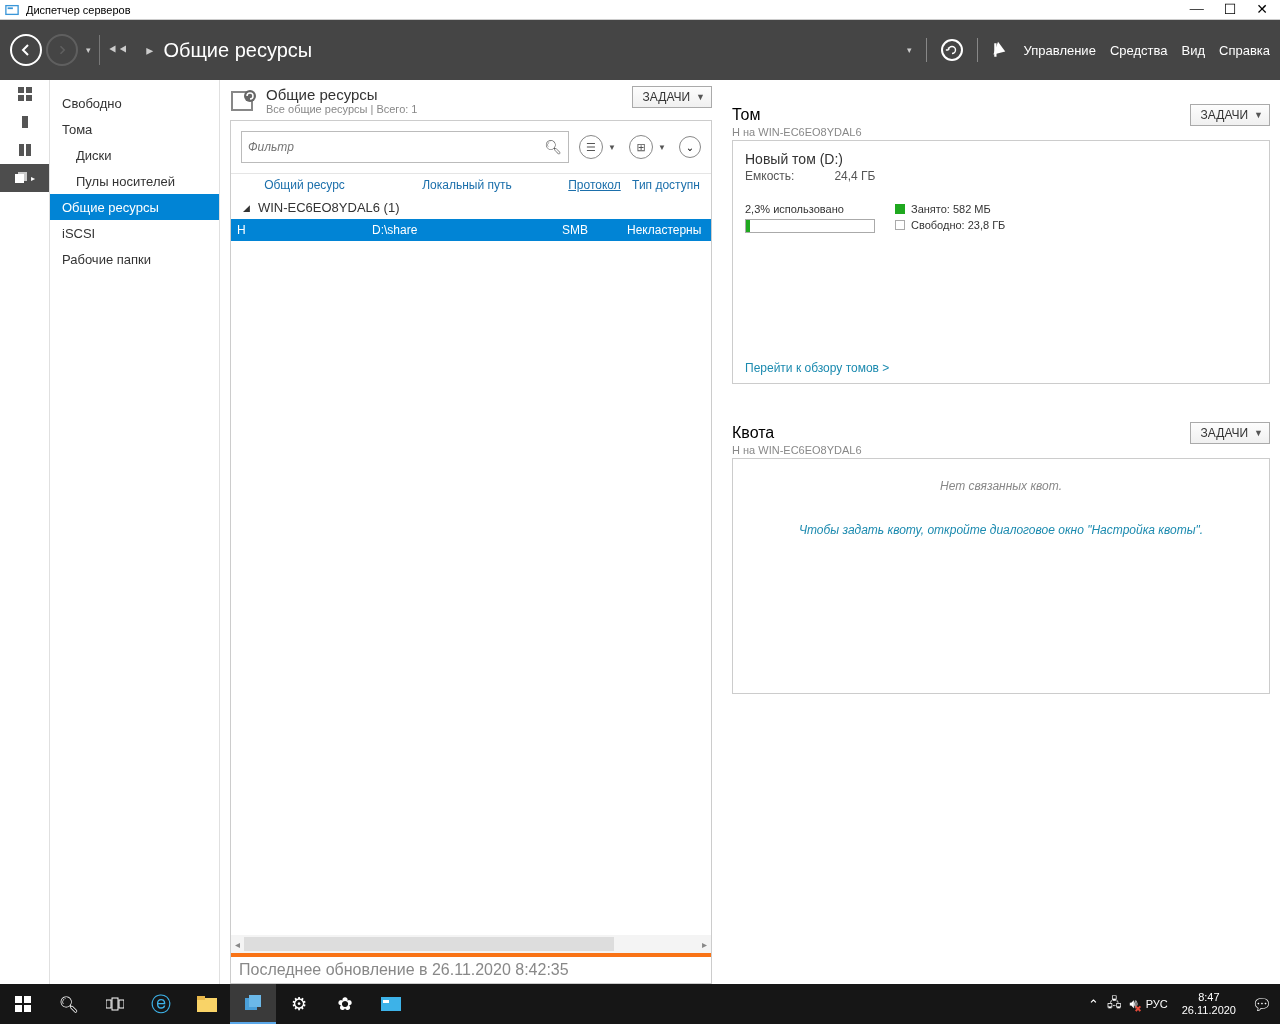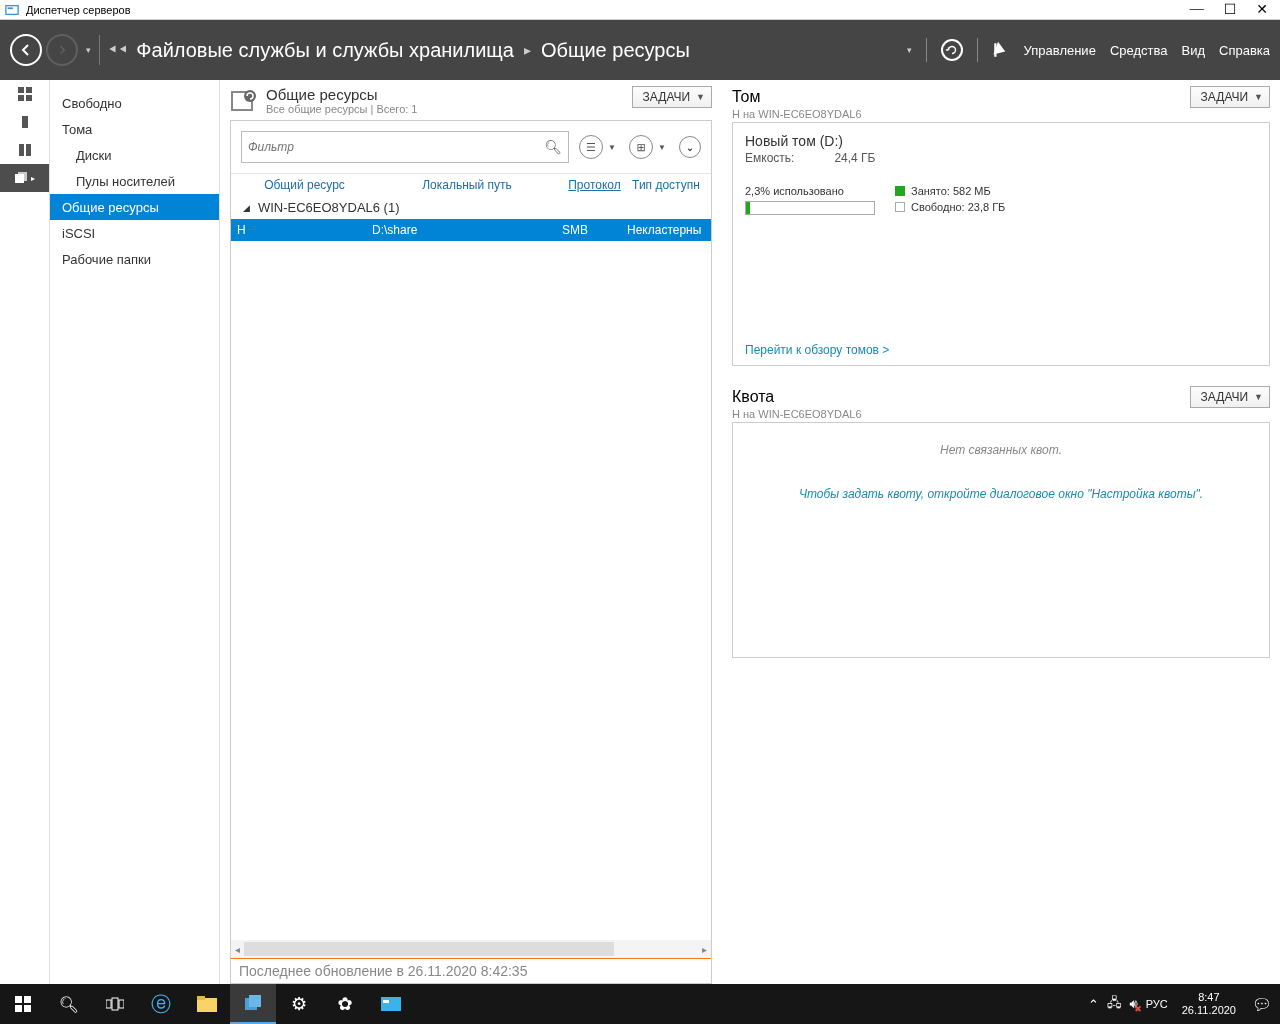--- a/index.html
+++ b/index.html
@@ -77,21 +77,21 @@
 .data-row { display: flex; padding: 4px 6px; font-size: 12px; }
 .data-row.selected { background: #0184d5; color: #fff; }
 .data-row .td { } 
 .td1 { width: 135px; } .td2 { width: 190px; } .td3 { width: 65px; } .td4 { flex: 1; }
 
 
 .bottom-scroll { height: 18px; background: #f4f4f4; display: flex; align-items: center; padding: 0 4px; margin-top: auto; }
 .bottom-scroll .scroll-chev { font-size: 10px; color: #888; }
 .bottom-scroll .thumb { width: 370px; height: 14px; background: #ddd; margin-left: 4px; }
 .bottom-scroll .scroll-chev.right { margin-left: auto; }
-.timestamp-row { padding: 4px 8px; font-size: 14px; color: #888; border-top: 1px solid #f97316; }
+.timestamp-row { padding: 4px 8px; font-size: 16px; color: #888; border-top: 4px solid #f97316; }
 
 
 .vol-panel .panel-box { padding: 10px 12px; height: 244px; position: relative; }
 .vol-name { font-size: 14px; color: #333; margin-bottom: 2px; }
 .vol-cap-row { display: flex; gap: 40px; font-size: 12px; color: #555; margin-bottom: 20px; }
 .vol-usage { display: flex; gap: 20px; align-items: flex-start; font-size: 11px; color: #333; }
 .usage-left { width: 130px; }
 .usage-text { margin-bottom: 4px; }
 .progress-bar { width: 130px; height: 14px; border: 1px solid #aaa; position: relative; background: #fff; }
 .progress-bar .fill { height: 100%; width: 3%; background: #1fa81f; }
@@ -99,21 +99,21 @@
 .legend-sq { width: 10px; height: 10px; }
 .legend-sq.green { background: #1fa81f; }
 .legend-sq.hollow { border: 1px solid #aaa; }
 .vol-link { position: absolute; bottom: 8px; left: 12px; font-size: 12px; color: #1b8aaf; }
 
 
 .quota-panel .panel-box { padding: 10px 12px; height: 236px; text-align: center; }
 .quota-empty { font-size: 12px; color: #888; font-style: italic; margin-top: 10px; }
 .quota-hint { font-size: 12px; color: #1b8aaf; font-style: italic; margin-top: 30px; }
 .sub-line { font-size: 11px; color: #888; margin-bottom: 2px; }
-.small-head-wrap { display: flex; align-items: center; }
+.small-head-wrap { display: flex; align-items: center; margin-top: 18px; }
 .small-head-wrap .tasks-btn { margin-left: auto; }
 
 
 .taskbar { position: absolute; bottom: 0; left: 0; right: 0; height: 40px; background: #161616; display: flex; align-items: center; color: #fff; }
 .taskbar .tb-item { width: 46px; height: 40px; display: flex; align-items: center; justify-content: center; font-size: 16px; }
 .taskbar .tb-item.active { background: #3a3a3a; border-bottom: 2px solid #5aa7e8; }
 .taskbar .tray { margin-left: auto; display: flex; align-items: center; gap: 8px; padding-right: 6px; font-size: 11px; }
 .taskbar .tray .tray-icon { font-size: 13px; }
 .taskbar .clock-box { text-align: center; line-height: 1.2; padding: 0 6px; }
 .taskbar .notif { width: 24px; font-size: 16px; text-align: center; }
@@ -142,21 +142,20 @@
   </div>
   <div class="nav-circle dim">
     <svg width="12" height="12" viewBox="0 0 16 16">
         <path d="M6 3 L11 8 L6 13" stroke="#888" stroke-width="2" fill="none"></path>
       </svg>
   </div>
   <span class="chev-small" style="margin-left:4px">▾</span>
   <div class="nav-sep"></div>
   <div class="breadcrumb">
     <span style="font-size:13px;margin-right:8px;color:#ccc;">⯇⯇</span>
-    <span>Файловые службы и службы хранилища</span>
     <span class="arrow">▸</span>
     <span>Общие ресурсы</span>
   </div>
   <div class="header-right">
     <span class="chev-small">▾</span>
     <div class="hsep"></div>
     <div class="icon-btn">
       <div class="refresh-circle">
         <svg width="14" height="14" viewBox="0 0 16 16">
             <path d="M4 8 A4 4 0 1 1 8 12" stroke="#fff" stroke-width="1.6" fill="none"></path>

